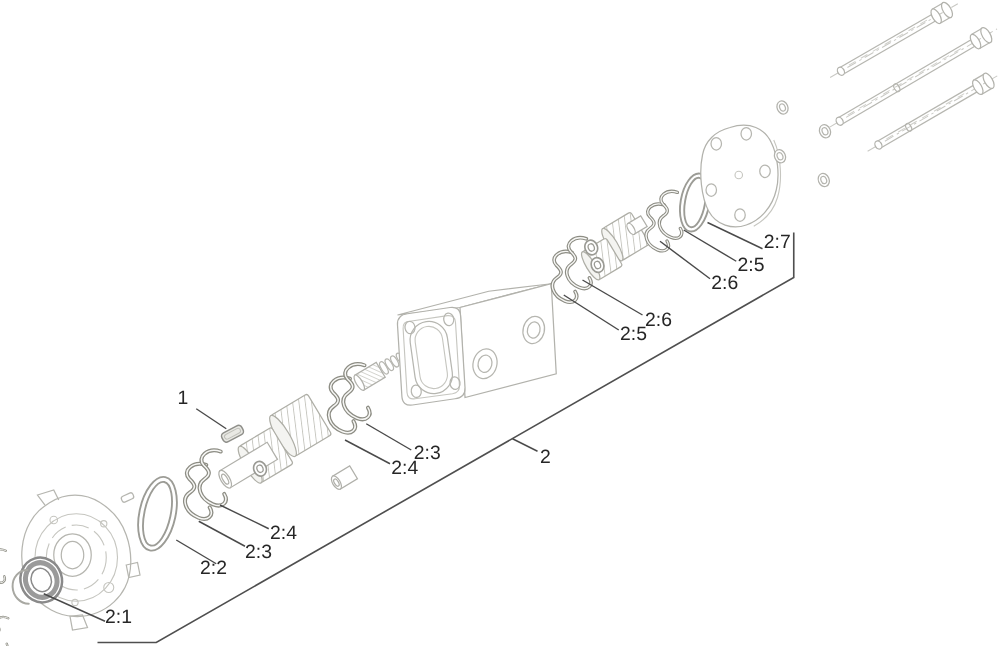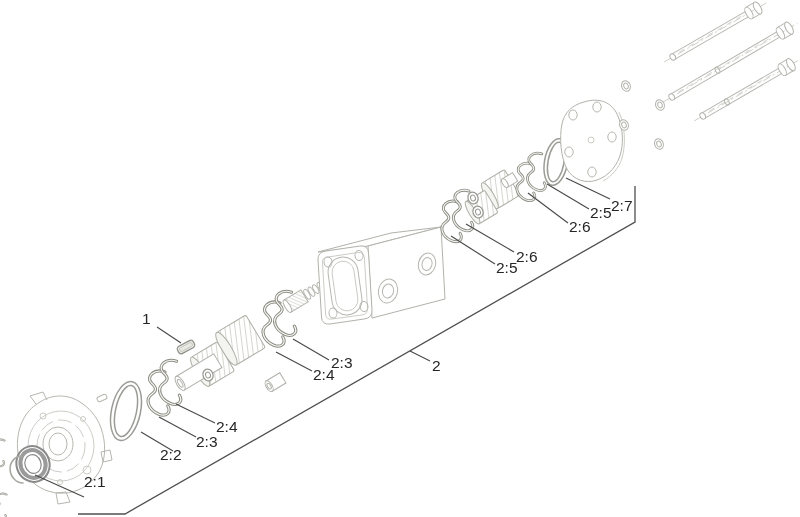--- a/index.html
+++ b/index.html
@@ -291,24 +291,24 @@
     <line class="leader" x1="495" y1="264" x2="451" y2="236"></line>
     <line class="leader" x1="514" y1="252" x2="466" y2="224"></line>
     <line class="leader" x1="568" y1="223" x2="528" y2="193"></line>
     <line class="leader" x1="589" y1="209" x2="547" y2="184"></line>
     <line class="leader" x1="610" y1="199" x2="566" y2="178"></line>
   </g>
 </svg>
 
 <div class="callout" style="left:142px;top:311px">1</div>
 <div class="callout" style="left:432px;top:358px">2</div>
-<div class="callout" style="left:84px;top:474px">2:1</div>
+<div class="callout" style="left:84px;top:486px">2:1</div>
 <div class="callout" style="left:160px;top:447px">2:2</div>
 <div class="callout" style="left:196px;top:434px">2:3</div>
 <div class="callout" style="left:216px;top:419px">2:4</div>
 <div class="callout" style="left:313px;top:367px">2:4</div>
 <div class="callout" style="left:331px;top:355px">2:3</div>
 <div class="callout" style="left:496px;top:260px">2:5</div>
 <div class="callout" style="left:516px;top:249px">2:6</div>
 <div class="callout" style="left:569px;top:219px">2:6</div>
 <div class="callout" style="left:590px;top:205px">2:5</div>
-<div class="callout" style="left:611px;top:198px">2:7</div>
+<div class="callout" style="left:611px;top:186px">2:7</div>
 </div>
 
 </body></html>

